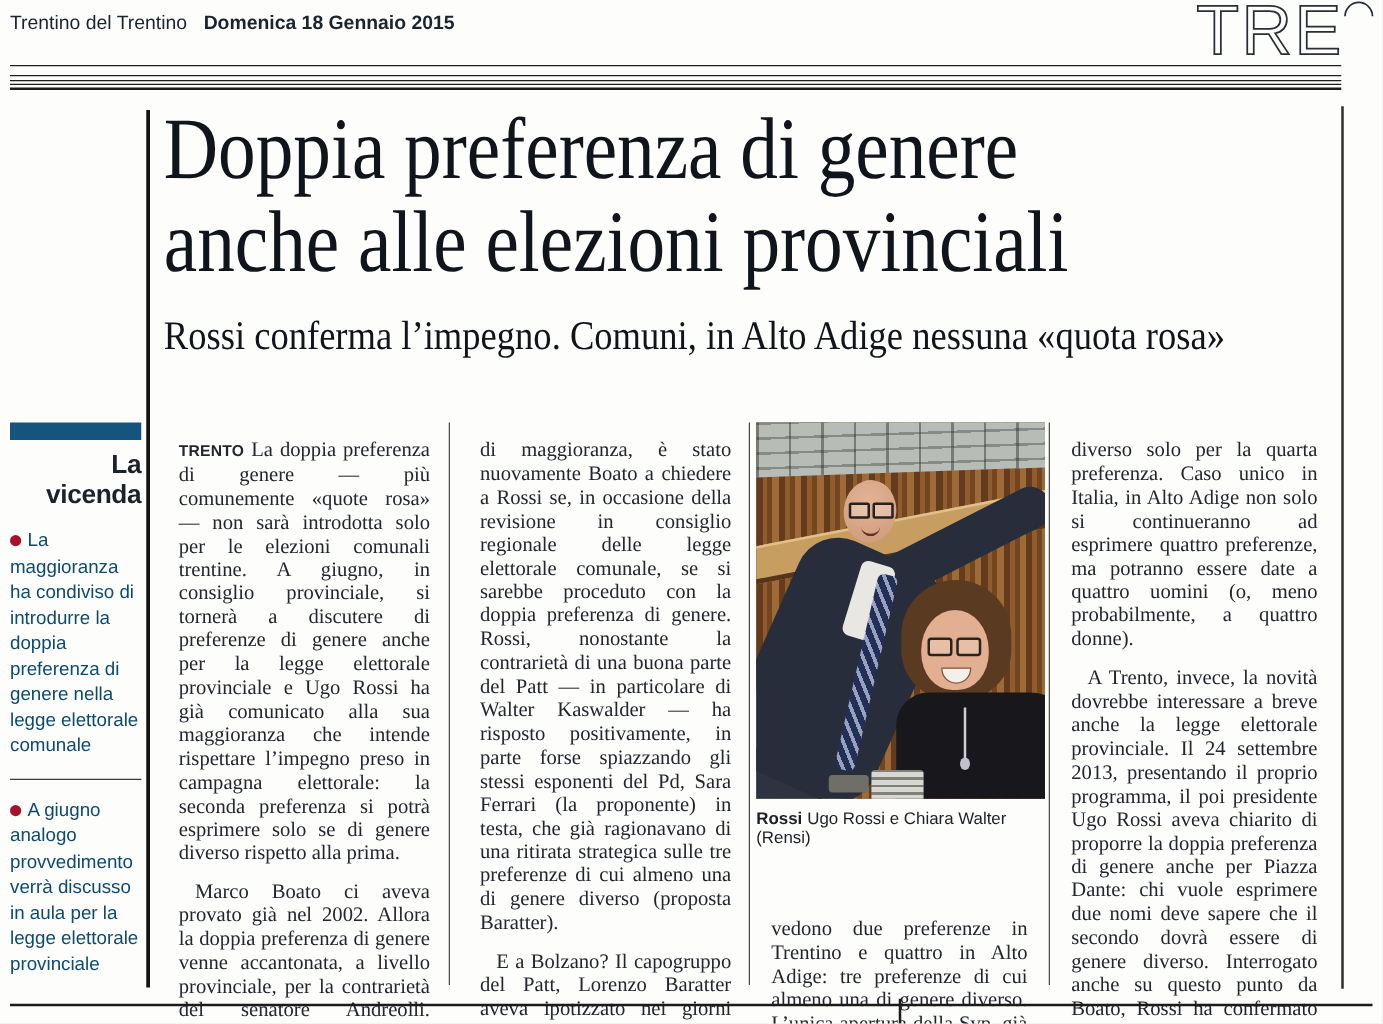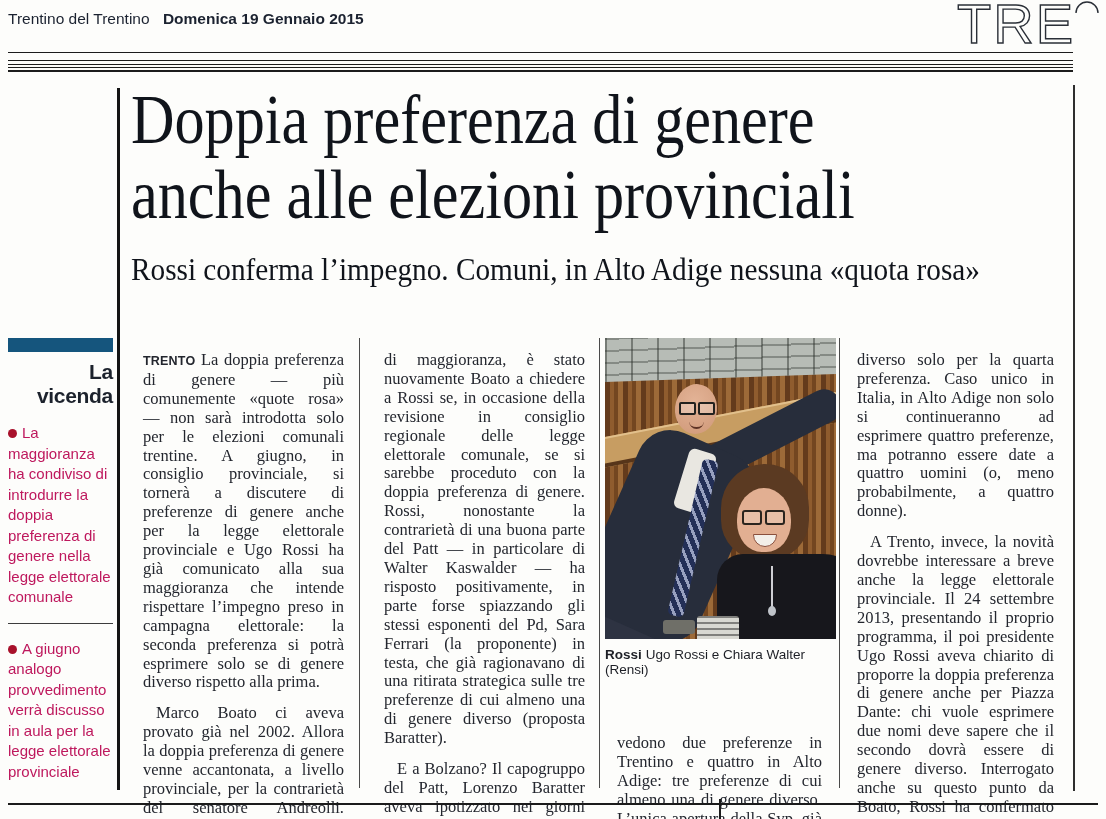--- a/index.html
+++ b/index.html
@@ -30,21 +30,21 @@
   .headline{position:absolute;left:131px;top:82px;}
   .hl-line{font-family:"Liberation Serif",serif;font-size:70px;line-height:75px;color:#10141b;
            transform:scaleX(0.86);transform-origin:0 0;white-space:nowrap;}
   .subhead{position:absolute;left:131px;top:251px;font-family:"Liberation Serif",serif;
            font-size:32.5px;color:#10141b;transform:scaleX(0.9);transform-origin:0 0;white-space:nowrap;}
 
   
   .sidebar{position:absolute;left:8px;top:338px;width:105px;}
   .side-accent{width:105px;height:14px;background:#15557d;}
   .side-title{font-size:21px;font-weight:bold;color:#1c222c;margin-top:8px;letter-spacing:-0.3px;text-align:right;}
-  .side-item{margin-top:15px;font-size:15px;line-height:20.5px;color:#be185d;}
+  .side-item{margin-top:15px;font-size:15px;line-height:20.5px;color:#0c4a6e;}
   .dot{display:inline-block;width:9px;height:9px;border-radius:50%;background:#a8112b;margin-right:5px;}
   .side-div{border-top:1.5px solid #3c3c3c;margin-top:15px;width:105px;}
 
   
   .col{position:absolute;top:339px;width:225px;font-family:"Liberation Serif",serif;
        font-size:16.5px;line-height:18.9px;text-align:justify;color:#23262e;}
   .col p{margin:12px;}
   .col p.indent{text-indent:13px;}
   .lead{font-family:"Liberation Sans",sans-serif;font-weight:bold;font-size:12.5px;letter-spacing:.2px;}
   .c1{left:131px}.c2{left:372px}.c3{left:605px;top:722px;width:229px}.c4{left:845px;width:221px}
@@ -102,21 +102,21 @@
   .caption{position:absolute;left:605px;top:647px;width:231px;font-size:13.5px;color:#1d1f26;}
   .cap-label{font-weight:bold;margin-right:4px;}
 </style>
 </head>
 <body>
 
 <div class="canvas">
 
   <div class="masthead">
     <span class="m-name">Trentino del Trentino</span>
-    <span class="m-date">Domenica 19 Gennaio 2015</span>
+    <span class="m-date">Domenica 18 Gennaio 2015</span>
   </div>
   <div class="corner-logo">TRE</div>
   <svg class="corner-mark" width="26" height="14">
     <path d="M2 13 A 11 11 0 0 1 24 13" stroke="#2a2f37" stroke-width="1.4" fill="none"></path>
   </svg>
 
   <div class="rule r1"></div>
   <div class="rule r2"></div>
   <div class="rule r3"></div>
   <div class="rule r4"></div>

